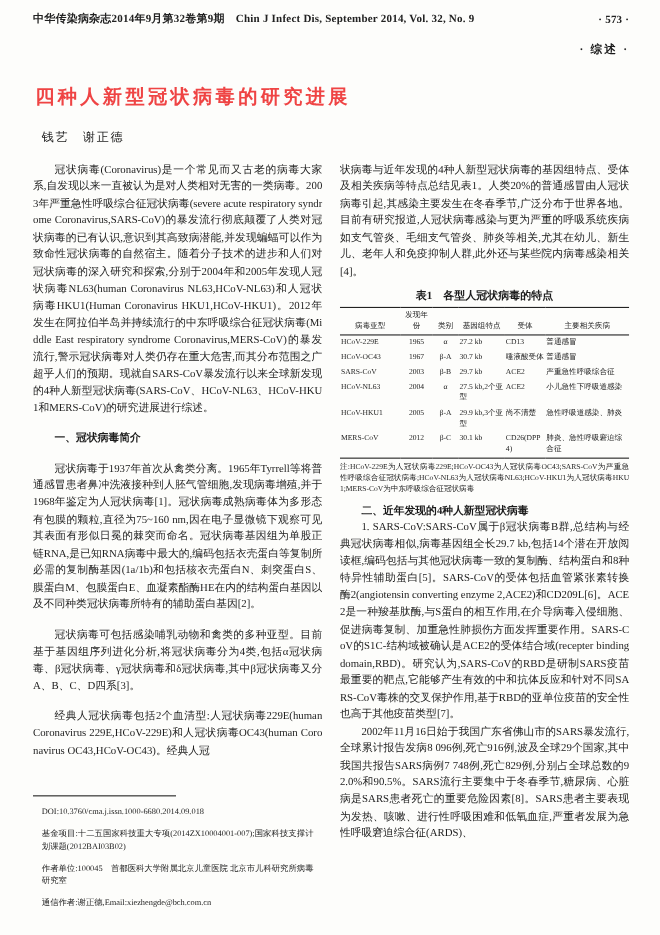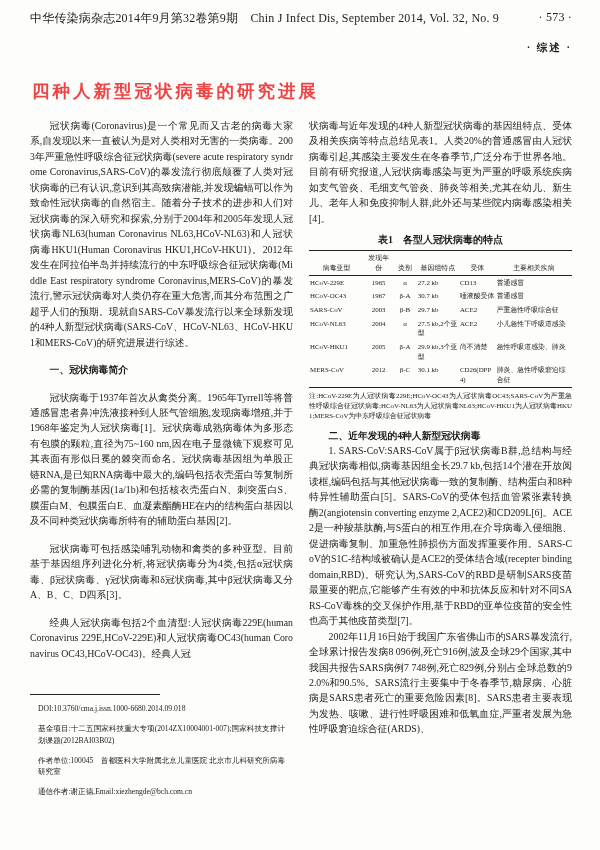--- a/index.html
+++ b/index.html
@@ -8,22 +8,22 @@
     width: 600px; height: 850px;
     margin: 0 auto;
     background: #fdfdfb;
     box-sizing: border-box;
     padding: 10px 28px 14px 30px;
     overflow: hidden;
     font-family: "Liberation Serif", "DejaVu Serif", serif;
     color: #1c1c1c;
   }
   .header {
-    display: flex; justify-content: space-between; align-items: flex-start;
-    font-size: 12px; letter-spacing: 0.2px; color: #222;
+    display: flex; justify-content: space-between; align-items: flex-end;
+    font-size: 10px; letter-spacing: 0.2px; color: #222; font-weight: bold;
   }
   .section-label {
     text-align: right; margin-top: 14px;
     font-size: 10.5px; letter-spacing: 2px; font-weight: 600;
   }
   .title {
     margin: 24px 0 0 2px;
     font-size: 17.5px; font-weight: 700; letter-spacing: 3px; color: #ef4444;
   }
   .authors {
@@ -73,20 +73,21 @@
 
   <div class="header">
     <span>中华传染病杂志2014年9月第32卷第9期　Chin J Infect Dis, September 2014, Vol. 32, No. 9</span>
     <span>· 573 ·</span>
   </div>
 
   <div class="section-label">· 综述 ·</div>
 
   <h1 class="title">四种人新型冠状病毒的研究进展</h1>
 
+  <div class="authors">钱艺　谢正德</div>
 
   <div class="columns">
 
     <div class="col col-left">
       <p class="para indent">冠状病毒(Coronavirus)是一个常见而又古老的病毒大家系,自发现以来一直被认为是对人类相对无害的一类病毒。2003年严重急性呼吸综合征冠状病毒(severe acute respiratory syndrome Coronavirus,SARS-CoV)的暴发流行彻底颠覆了人类对冠状病毒的已有认识,意识到其高致病潜能,并发现蝙蝠可以作为致命性冠状病毒的自然宿主。随着分子技术的进步和人们对冠状病毒的深入研究和探索,分别于2004年和2005年发现人冠状病毒NL63(human Coronavirus NL63,HCoV-NL63)和人冠状病毒HKU1(Human Coronavirus HKU1,HCoV-HKU1)。2012年发生在阿拉伯半岛并持续流行的中东呼吸综合征冠状病毒(Middle East respiratory syndrome Coronavirus,MERS-CoV)的暴发流行,警示冠状病毒对人类仍存在重大危害,而其分布范围之广超乎人们的预期。现就自SARS-CoV暴发流行以来全球新发现的4种人新型冠状病毒(SARS-CoV、HCoV-NL63、HCoV-HKU1和MERS-CoV)的研究进展进行综述。</p>
       <p class="para heading">一、冠状病毒简介</p>
       <p class="para indent">冠状病毒于1937年首次从禽类分离。1965年Tyrrell等将普通感冒患者鼻冲洗液接种到人胚气管细胞,发现病毒增殖,并于1968年鉴定为人冠状病毒[1]。冠状病毒成熟病毒体为多形态有包膜的颗粒,直径为75~160 nm,因在电子显微镜下观察可见其表面有形似日冕的棘突而命名。冠状病毒基因组为单股正链RNA,是已知RNA病毒中最大的,编码包括衣壳蛋白等复制所必需的复制酶基因(1a/1b)和包括核衣壳蛋白N、刺突蛋白S、膜蛋白M、包膜蛋白E、血凝素酯酶HE在内的结构蛋白基因以及不同种类冠状病毒所特有的辅助蛋白基因[2]。</p>
       <p class="para indent">冠状病毒可包括感染哺乳动物和禽类的多种亚型。目前基于基因组序列进化分析,将冠状病毒分为4类,包括α冠状病毒、β冠状病毒、γ冠状病毒和δ冠状病毒,其中β冠状病毒又分A、B、C、D四系[3]。</p>
       <p class="para indent">经典人冠状病毒包括2个血清型:人冠状病毒229E(human Coronavirus 229E,HCoV-229E)和人冠状病毒OC43(human Coronavirus OC43,HCoV-OC43)。经典人冠</p>
 

